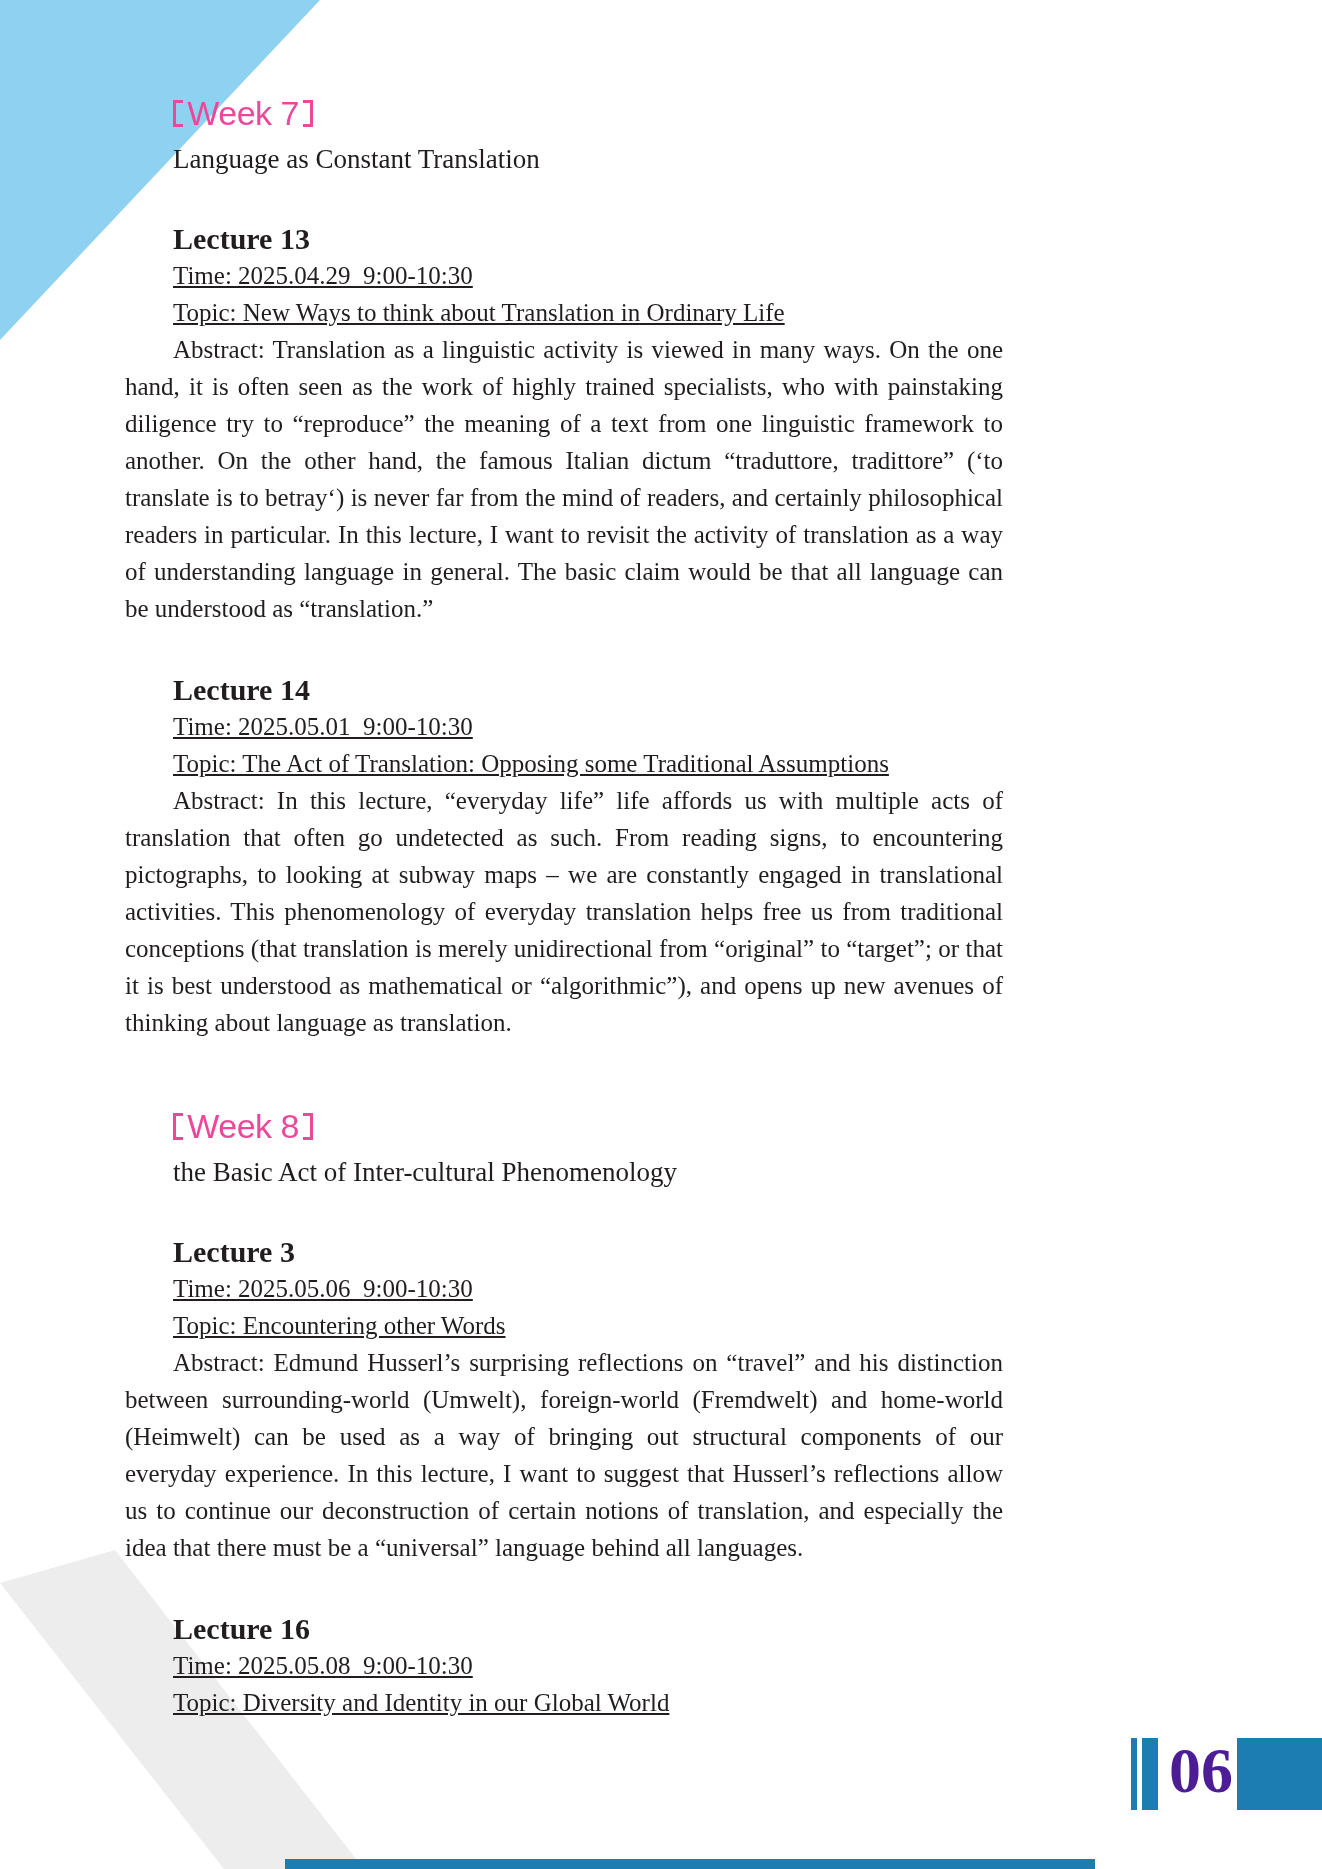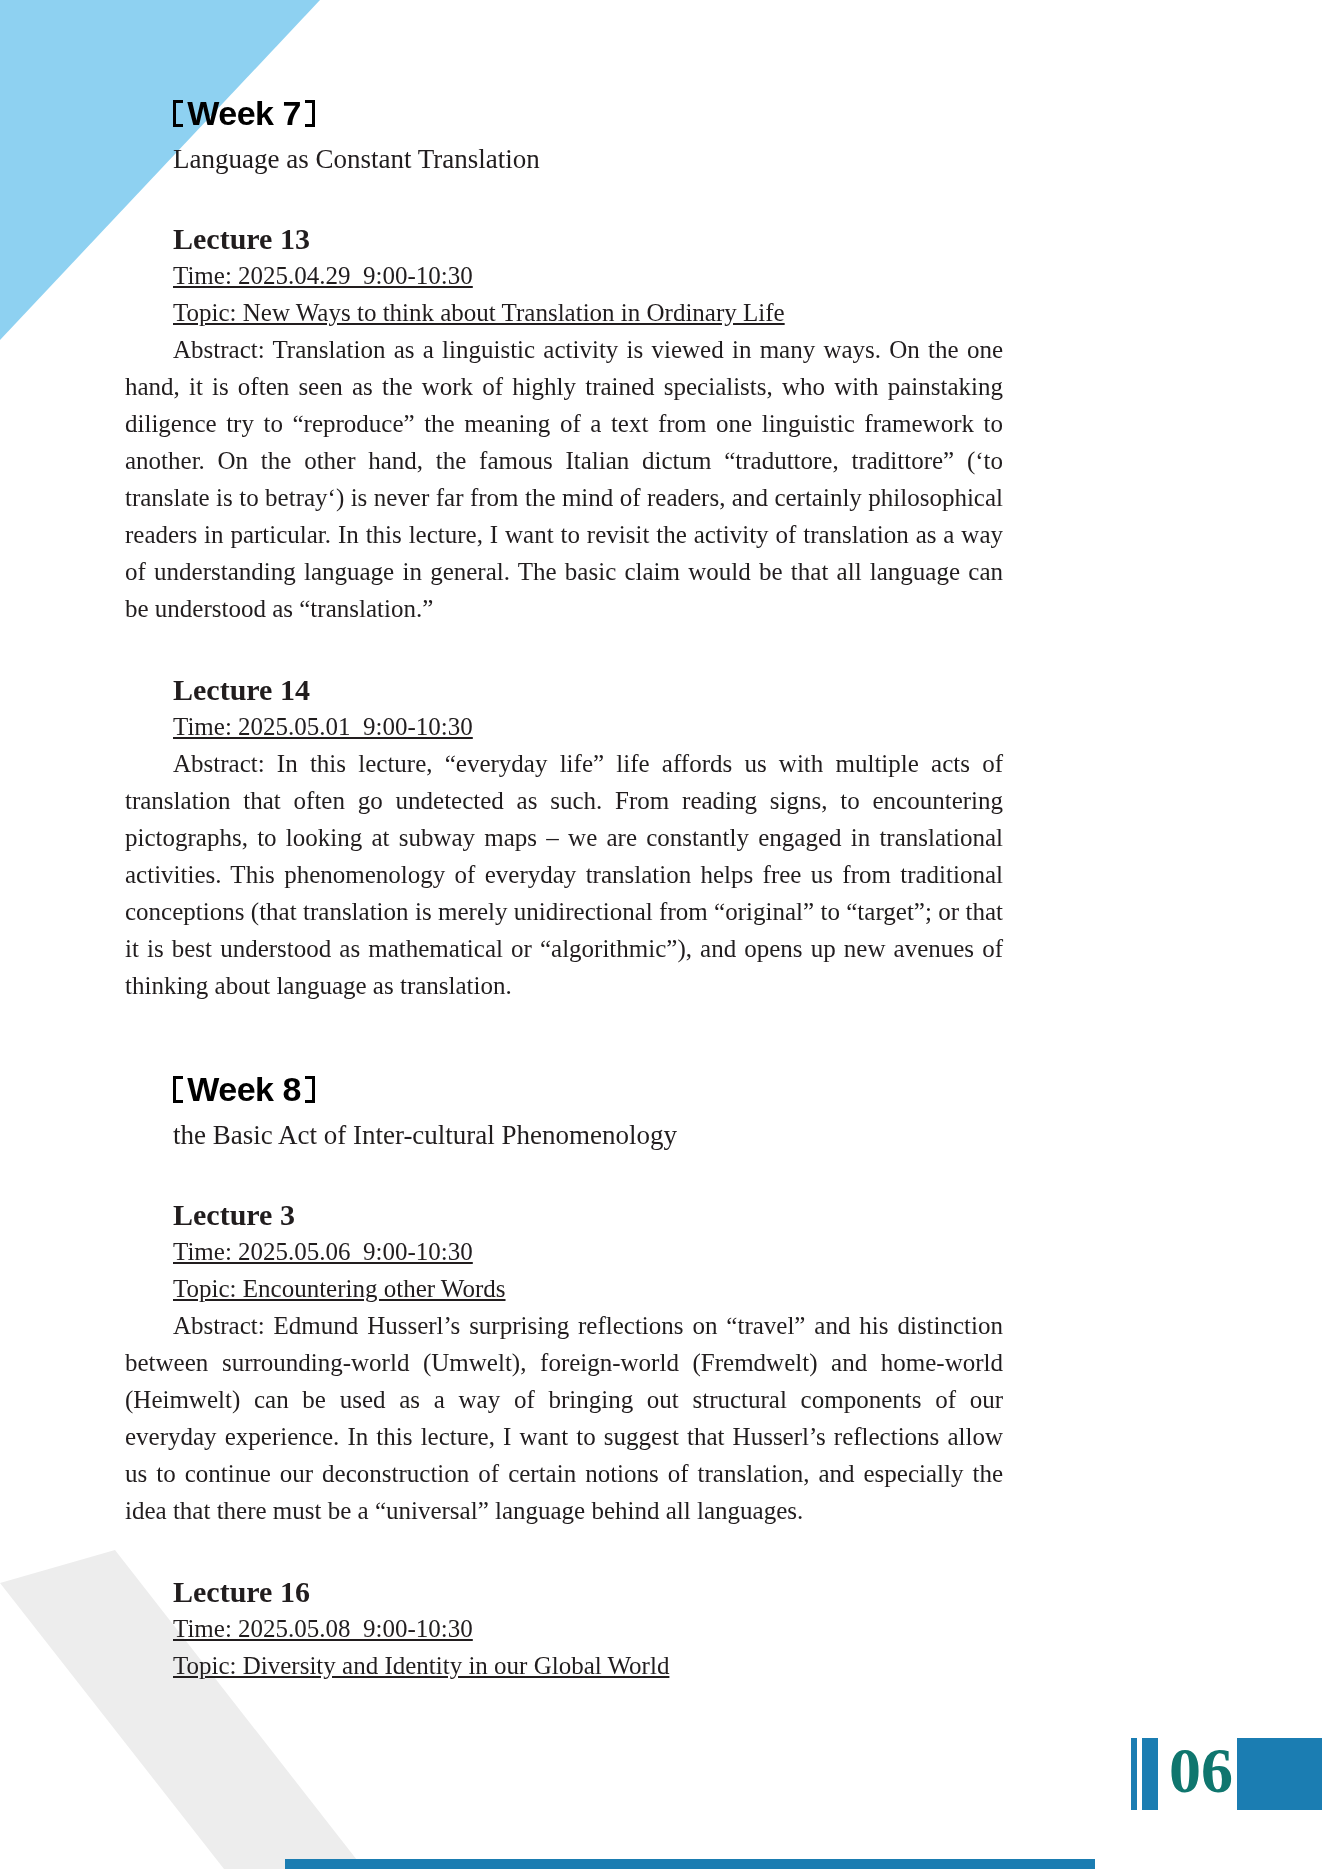--- a/index.html
+++ b/index.html
@@ -30,23 +30,23 @@
     width:810px; height:10px;
     background:#1b7db2;
   }
   
   .content {
     position:absolute; left:125px; top:92px;
     width:878px;
   }
   .week-heading {
     font-family:"Liberation Sans", sans-serif;
-    font-weight:700; font-size:34px; line-height:42px;
+    font-weight:400; font-size:34px; line-height:42px;
     letter-spacing:-0.5px;
-    color:#000000;
+    color:#ec4899;
     margin:0 0 8px 48px;
   }
   .bracket {
     display:inline-block; width:0.30em; height:0.80em;
     border:0.105em solid currentColor;
     vertical-align:-0.05em;
   }
   .bracket-left  { border-right:0; margin-right:0.12em; }
   .bracket-right { border-left:0;  margin-left:0.12em; }
   .week-subtitle {
@@ -76,21 +76,21 @@
     position:absolute; top:1738px; right:0;
     height:72px;
     display:flex; align-items:stretch;
   }
   .pagenum .bar { background:#1b7db2; }
   .pagenum .bar.thin  { width:6px;  margin-right:5px; }
   .pagenum .bar.thick { width:16px; margin-right:7px; }
   .pagenum .num {
     font-family:"Liberation Serif", serif;
     font-weight:700; font-size:64px; line-height:66px;
-    color:#0f766e;
+    color:#4c1d95;
     padding:0 4px;
   }
   .pagenum .block { width:85px; background:#1b7db2; }
 </style>
 </head>
 <body>
 
 <div class="page">
 
   <div class="corner-triangle"></div>
@@ -106,20 +106,21 @@
       <article class="lecture">
         <h3 class="lecture-title">Lecture 13</h3>
         <p class="meta-line">Time: 2025.04.29  9:00-10:30</p>
         <p class="meta-line">Topic: New Ways to think about Translation in Ordinary Life</p>
         <p class="abstract">Abstract: Translation as a linguistic activity is viewed in many ways. On the one hand, it is often seen as the work of highly trained specialists, who with painstaking diligence try to “reproduce” the meaning of a text from one linguistic framework to another. On the other hand, the famous Italian dictum “traduttore, tradittore” (‘to translate is to betray‘)  is never far from the mind of readers, and certainly philosophical readers in particular. In this lecture, I want to revisit the activity of translation as a way of understanding language in general. The basic claim would be that all language can be understood as “translation.”</p>
       </article>
 
       <article class="lecture">
         <h3 class="lecture-title">Lecture 14</h3>
         <p class="meta-line">Time: 2025.05.01  9:00-10:30</p>
+        <p class="meta-line">Topic: The Act of Translation: Opposing some Traditional Assumptions</p>
         <p class="abstract">Abstract: In this lecture, “everyday life” life affords us with multiple acts of translation that often go undetected as such. From reading signs, to encountering pictographs, to looking at subway maps – we are constantly engaged in translational activities. This phenomenology of everyday translation helps free us from traditional conceptions (that translation is merely unidirectional from “original” to “target”; or that it is best understood as mathematical or “algorithmic”), and opens up new avenues of thinking about language as translation.</p>
       </article>
     </section>
 
     <section class="week-section">
       <h1 class="week-heading"><span class="bracket bracket-left"></span><span>Week 8</span><span class="bracket bracket-right"></span></h1>
       <h2 class="week-subtitle">the Basic Act of Inter-cultural Phenomenology</h2>
 
       <article class="lecture">
         <h3 class="lecture-title">Lecture 3</h3>

